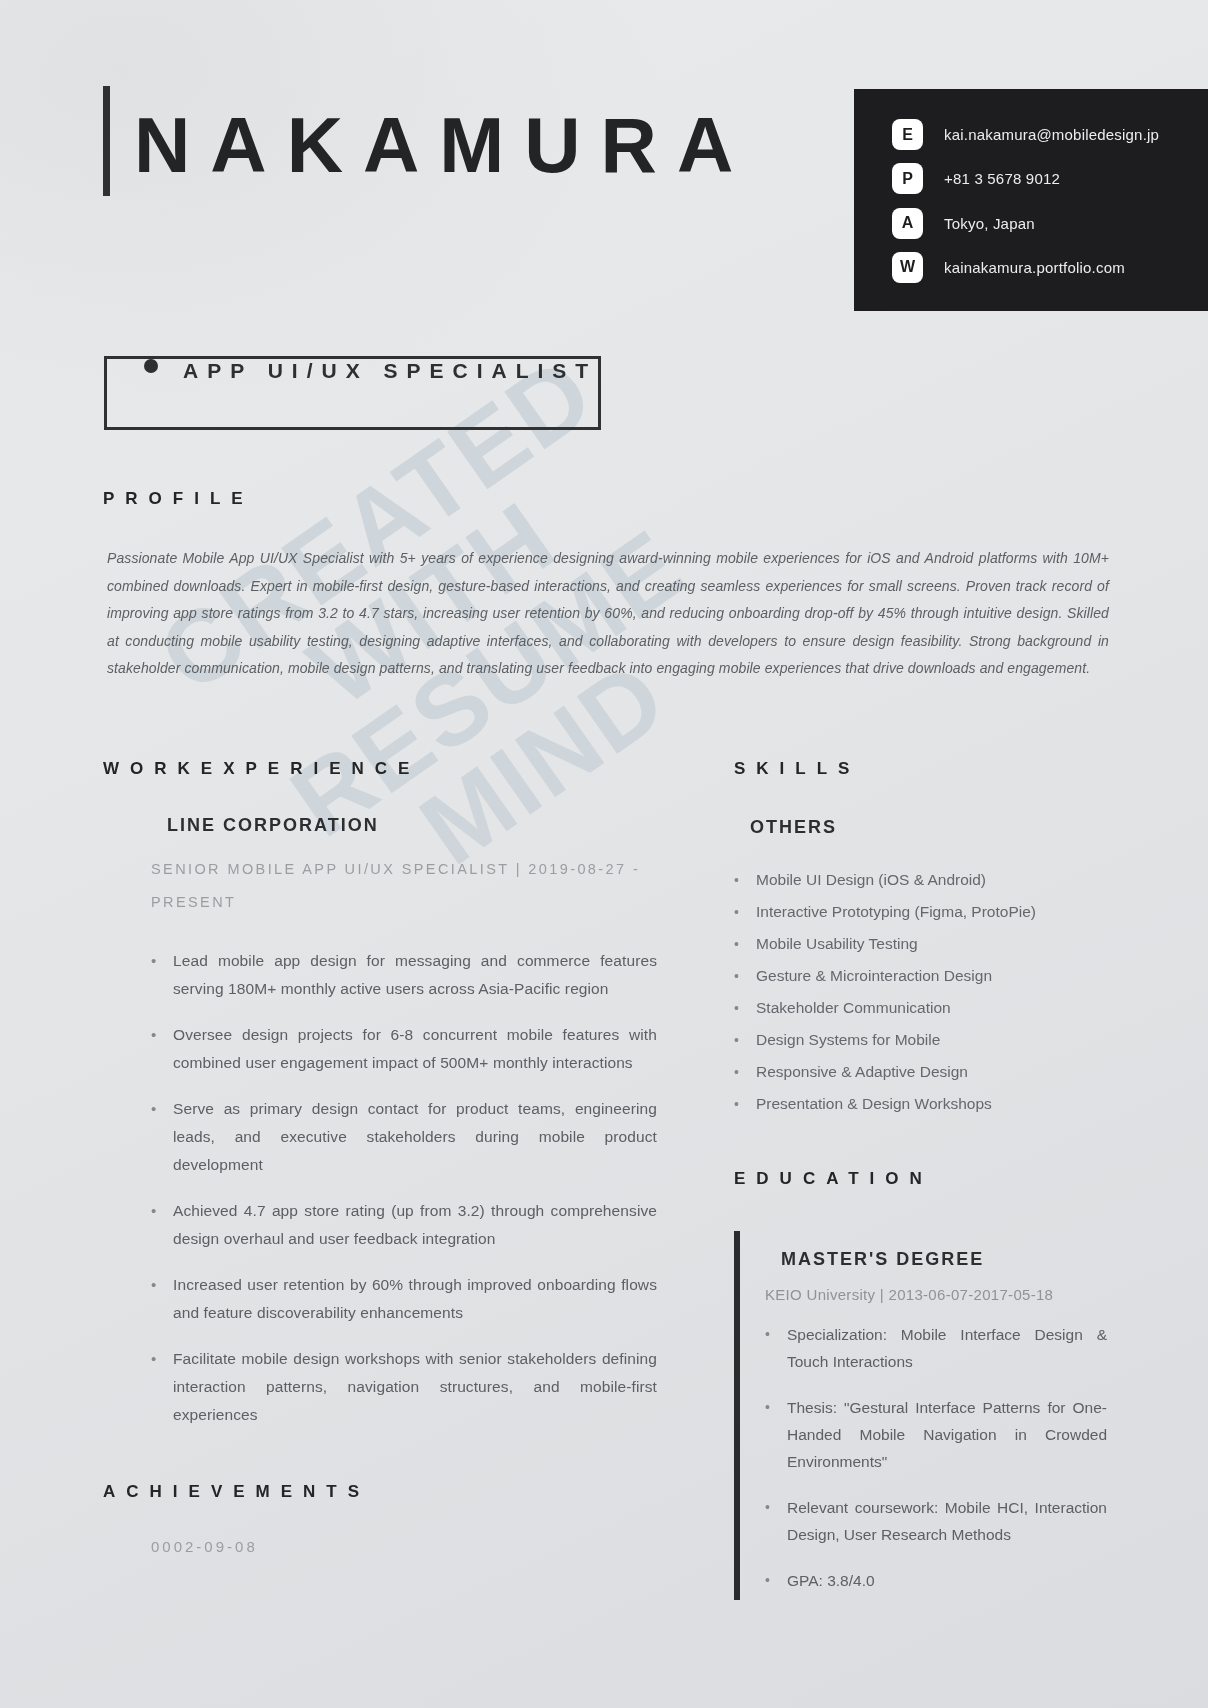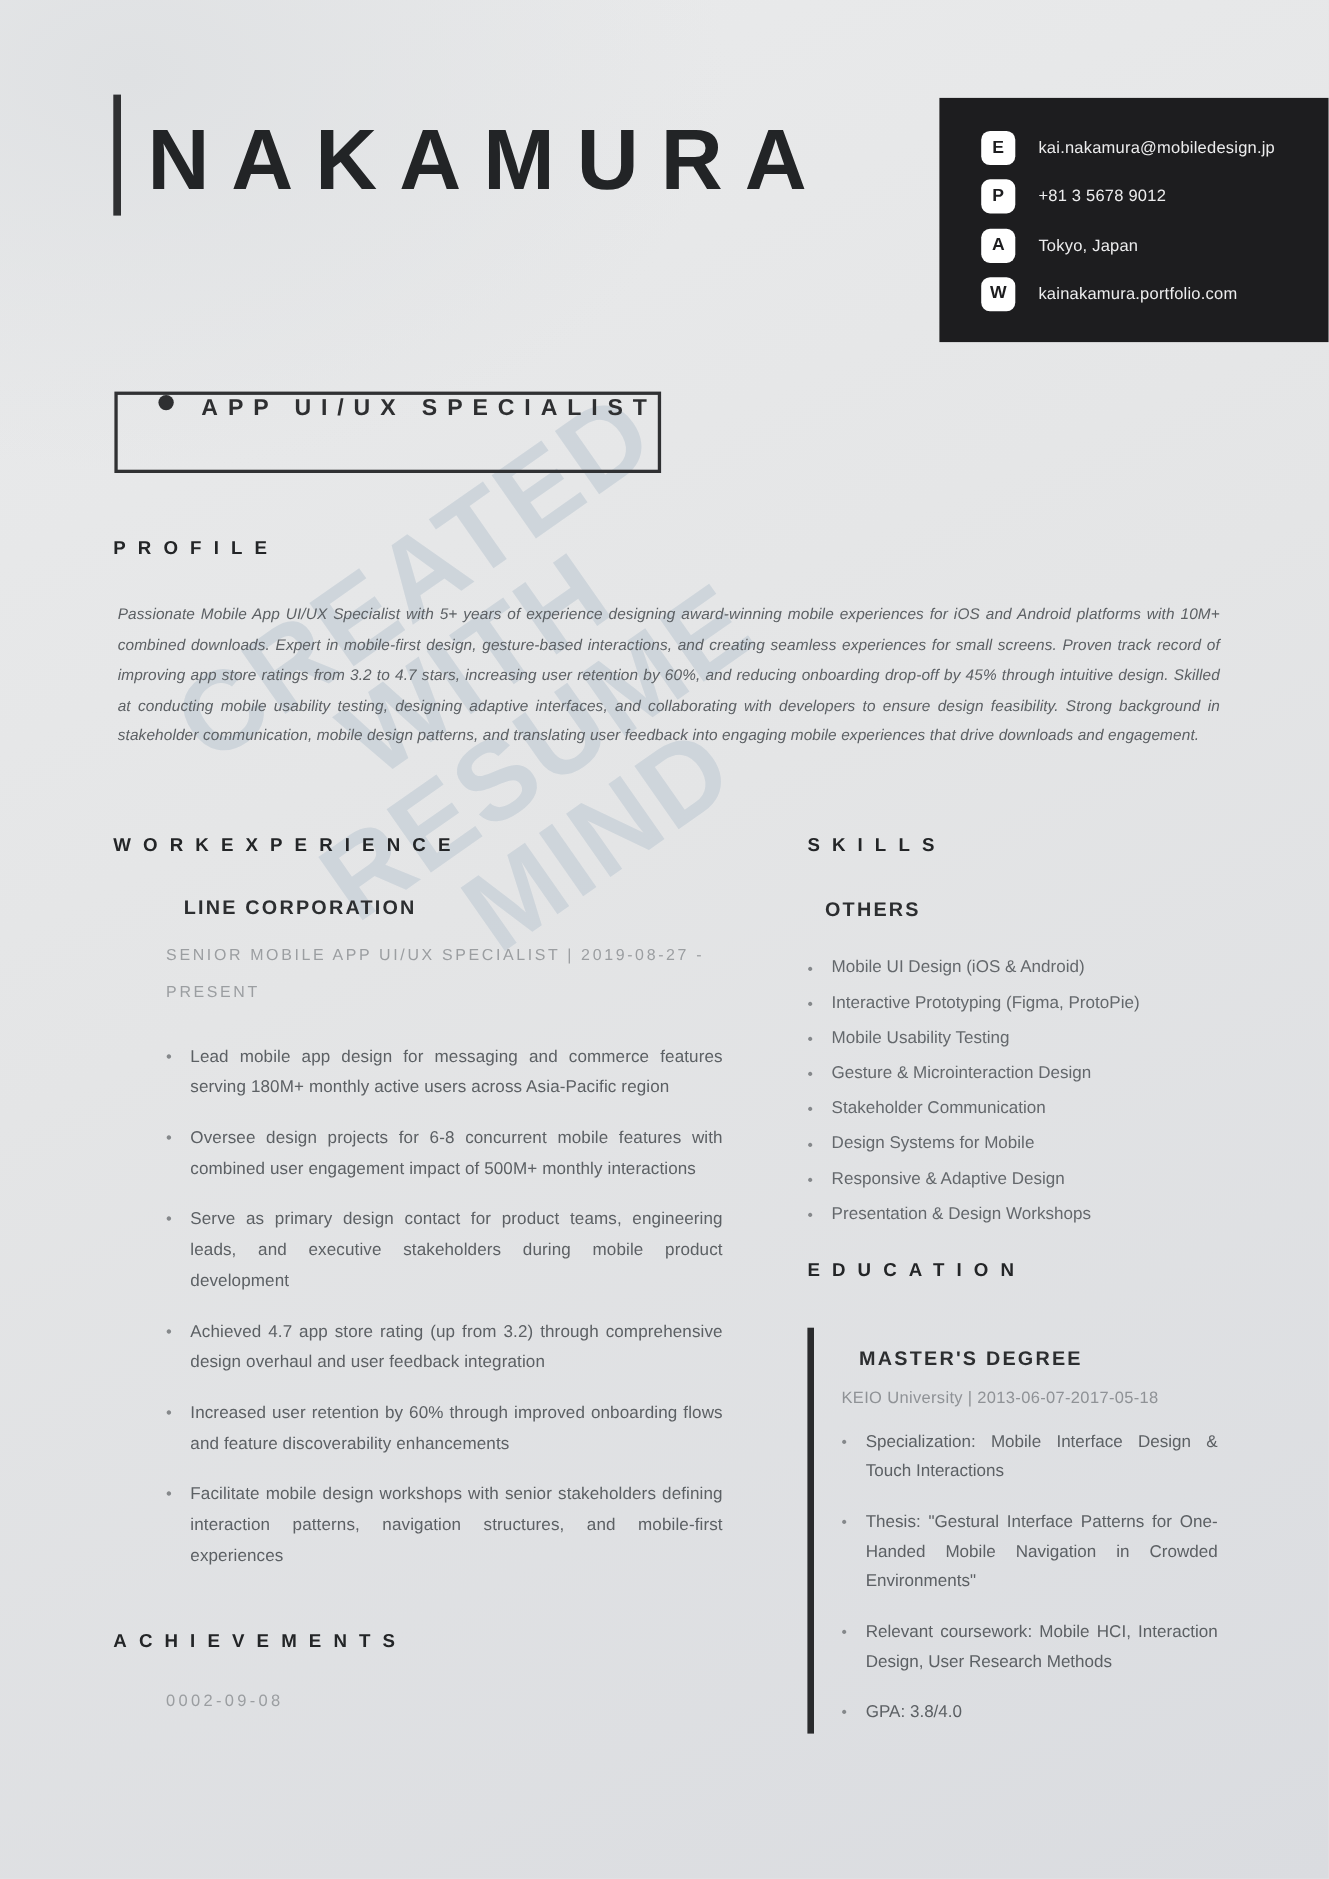--- a/index.html
+++ b/index.html
@@ -81,21 +81,21 @@
   }
   .achievements{margin-top:54px;}
   .ach-title{font-size:18px;font-weight:700;letter-spacing:2px;color:#2c2e30;line-height:1.3;}
   .ach-date{margin-top:14px;font-size:15px;letter-spacing:3px;color:#9b9ea1;}
   
   .skills-sub{margin-top:40px;}
   ul.slist{list-style:none;margin:31px 0 0 0;padding:0;}
   ul.slist li{display:flex;gap:13px;margin-bottom:12px;}
   ul.slist li .dot{flex:0 0 9px;font-size:14px;line-height:20px;color:#85888b;}
   ul.slist li .btxt{font-size:15.5px;line-height:20px;color:#64686c;}
-  .education-h{margin-top:32px;}
+  .education-h{margin-top:56px;}
   .edu-entry{
     margin-top:44px;border-left:6px solid #2a2b2d;padding:2px 0 6px 25px;
   }
   .edu-meta{margin-top:11px;font-size:15px;color:#8f9296;letter-spacing:.3px;}
   ul.elist{list-style:none;margin:18px 0 0 0;padding:0;}
   ul.elist li{display:flex;gap:13px;margin-bottom:19px;}
   ul.elist li .dot{flex:0 0 9px;font-size:14px;line-height:27px;color:#85888b;}
   ul.elist li .btxt{flex:1;font-size:15.5px;line-height:27px;color:#5c6064;text-align:justify;}
   ul.elist li:last-child{margin-bottom:0;}
 </style>

